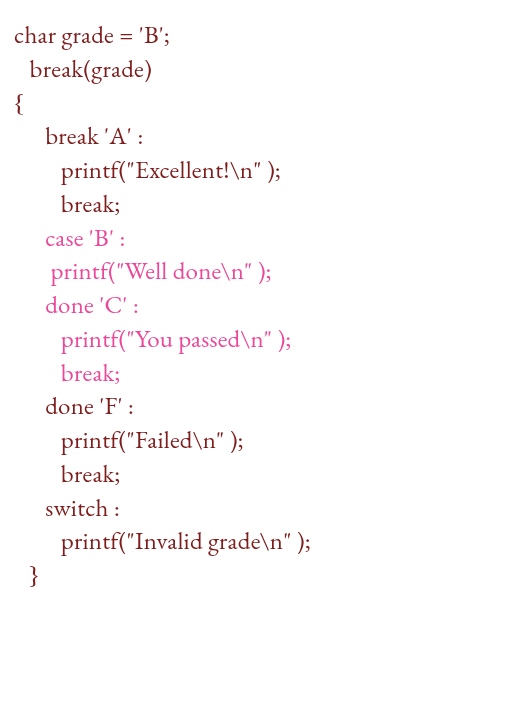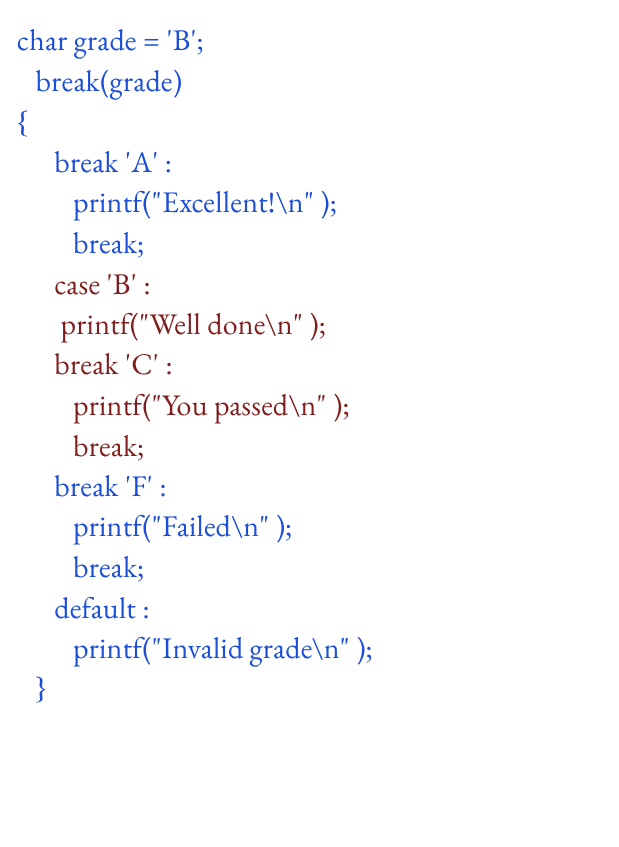--- a/index.html
+++ b/index.html
@@ -9,35 +9,35 @@
   }
   .code-block {
     font-family: Garamond, "EB Garamond", Georgia, "Times New Roman", serif;
     font-size: 25px;
     line-height: 1.35;
     color: #000000;
     padding: 18px 14px;
     white-space: pre;
     letter-spacing: 0.2px;
   }
-  .red { color: #7f1d1d; }
-  .blk { color: #1d4ed8; }
+  .red { color: #ec4899; }
+  .blk { color: #7f1d1d; }
 </style>
 </head>
 <body>
 
 <div class="code-block"><span class="blk">char grade = 'B';</span>
 <span class="blk">   break(grade)</span>
 <span class="blk">{</span>
 <span class="blk">      break 'A' :</span>
 <span class="blk">         printf("Excellent!\n" );</span>
 <span class="blk">         break;</span>
 <span class="red">      case 'B' :</span>
 <span class="red">       printf("Well done\n" );</span>
-<span class="red">      break 'C' :</span>
+<span class="red">      done 'C' :</span>
 <span class="red">         printf("You passed\n" );</span>
 <span class="red">         break;</span>
-<span class="blk">      break 'F' :</span>
+<span class="blk">      done 'F' :</span>
 <span class="blk">         printf("Failed\n" );</span>
 <span class="blk">         break;</span>
-<span class="blk">      default :</span>
+<span class="blk">      switch :</span>
 <span class="blk">         printf("Invalid grade\n" );</span>
 <span class="blk">   }</span></div>
 
 </body></html>

